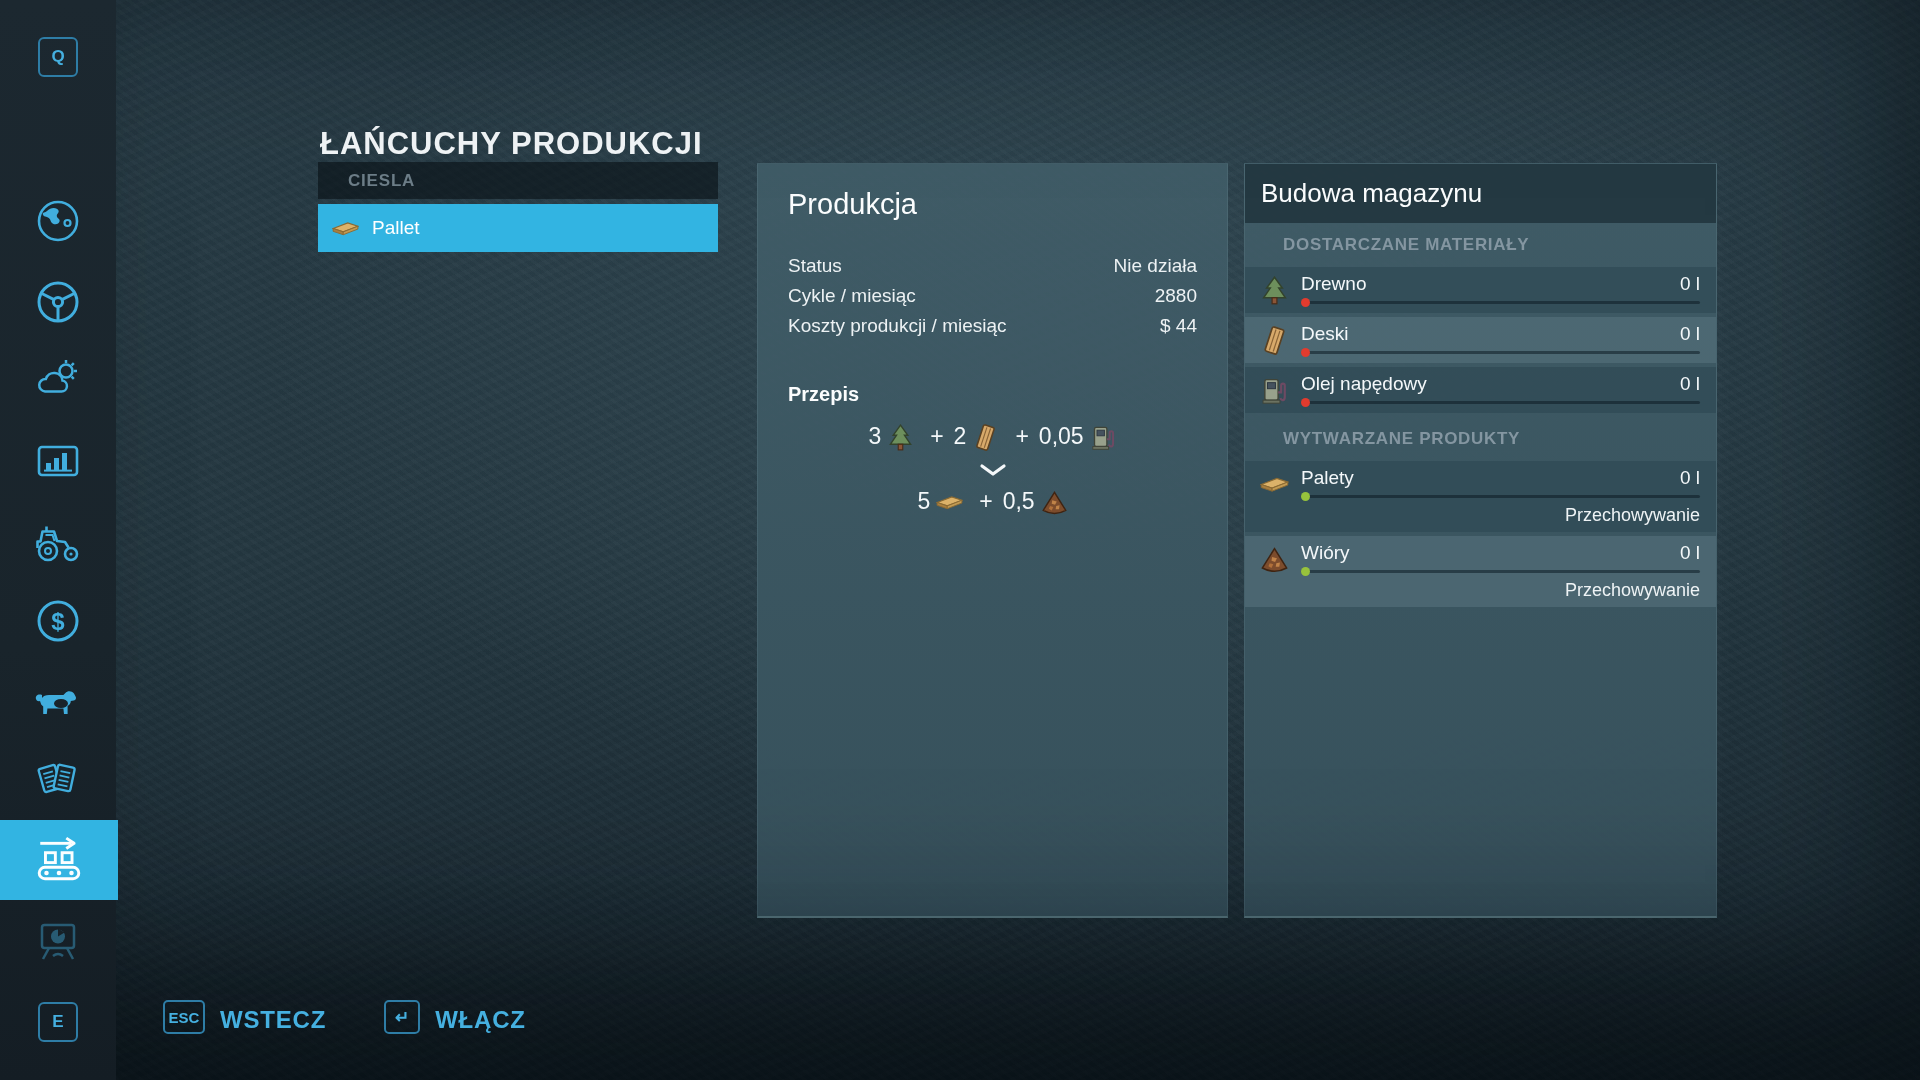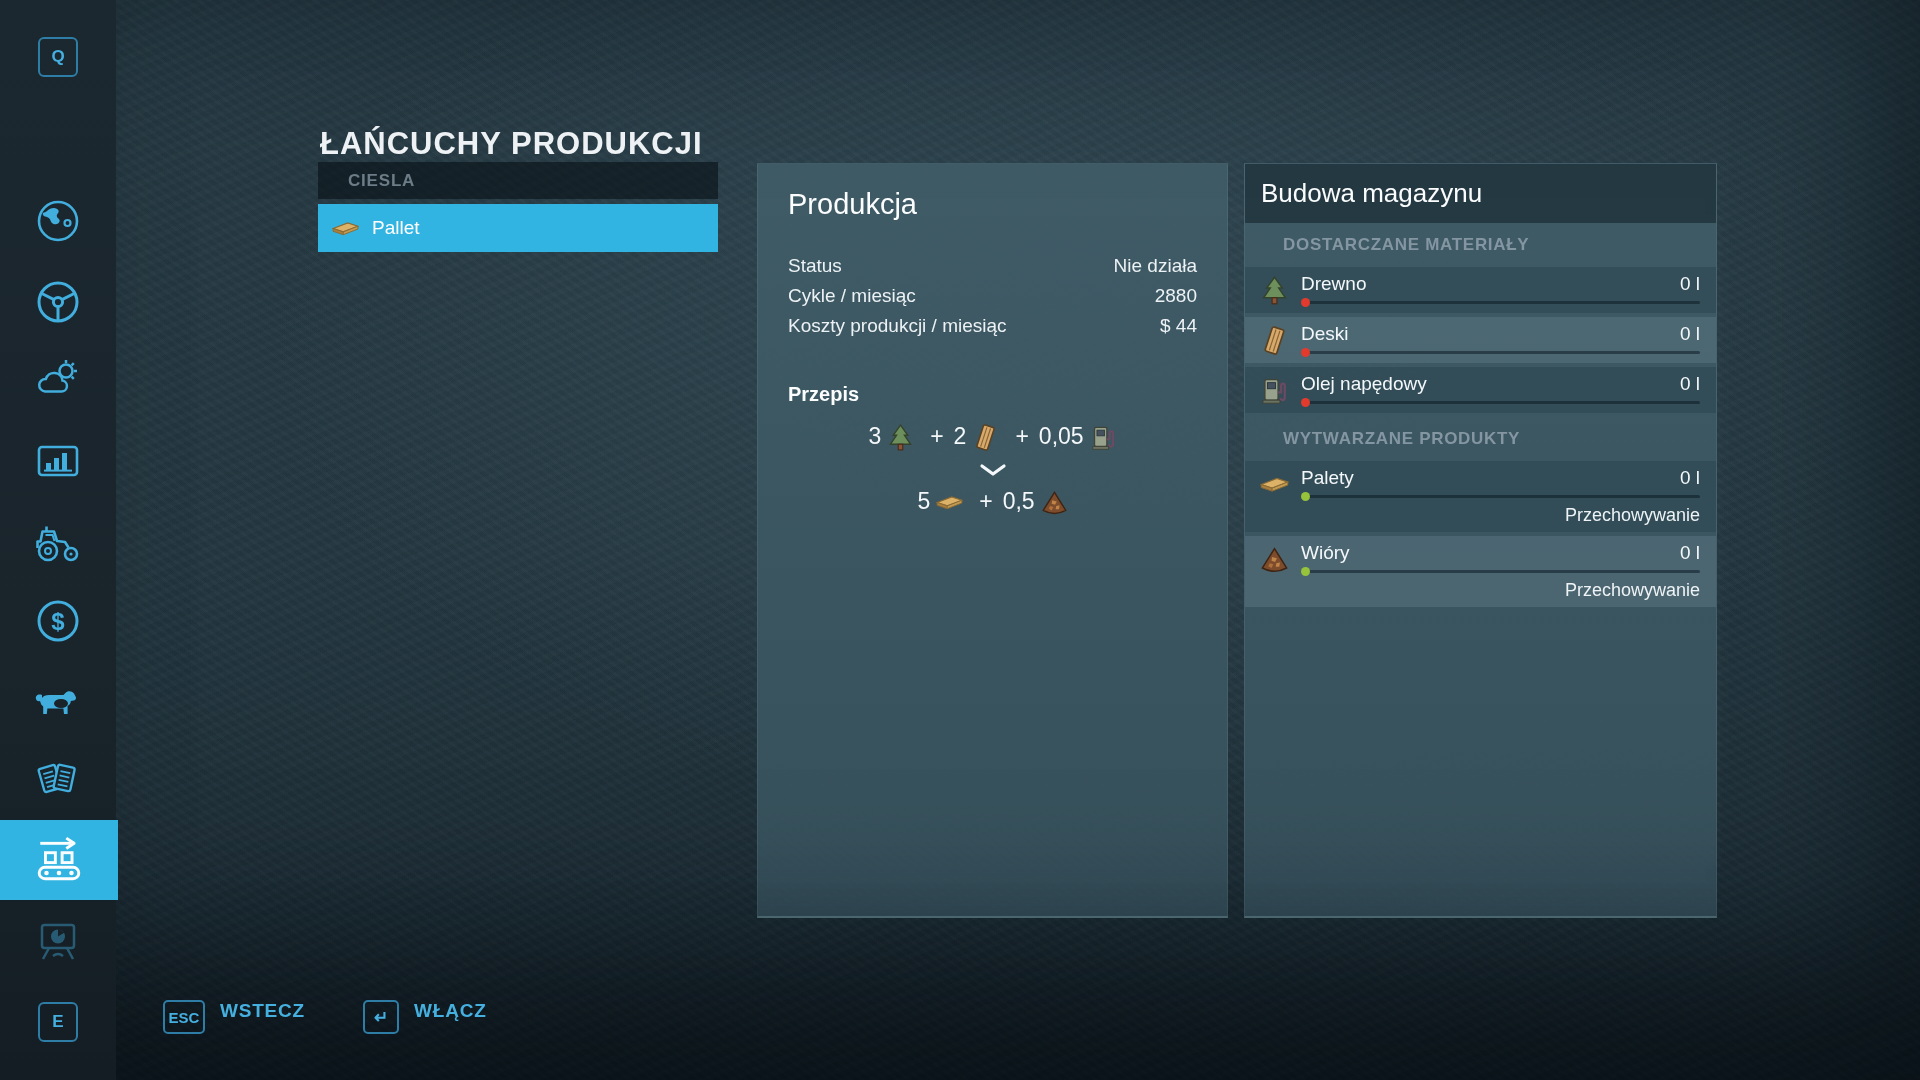--- a/index.html
+++ b/index.html
@@ -73,26 +73,26 @@
   .srow.light{background:rgba(86,113,124,0.62);}
   .srow .pic{position:absolute;left:15px;top:9px;width:29px;height:29px;}
   .srow-top{display:flex;justify-content:space-between;align-items:baseline;font-size:19px;color:#f4f8fa;}
   .bar{position:relative;height:3px;margin-top:6px;background:rgba(13,28,36,0.55);border-radius:2px;}
   .dot{position:absolute;left:0;top:-3px;width:9px;height:9px;border-radius:50%;}
   .dot.red{background:#e23b2e;} .dot.green{background:#97c23c;}
   .srow-note{text-align:right;font-size:18px;color:#eef3f5;margin-top:6px;line-height:22px;}
 
   
   .footer{position:absolute;left:163px;top:1000px;display:flex;align-items:center;z-index:4;}
-  .hint{display:flex;align-items:flex-start;gap:15px;cursor:pointer;}
+  .hint{display:flex;align-items:flex-end;gap:15px;cursor:pointer;}
   .hint + .hint{margin-left:58px;}
   .hint .kbox{width:42px;height:34px;border:2px solid #2e7da6;border-radius:5px;box-sizing:border-box;
     display:flex;align-items:center;justify-content:center;color:#45b0e0;font-size:15px;font-weight:700;}
   .hint .kbox.sq{width:36px;font-size:17px;}
-  .hint .hlbl{color:#45b0e0;font-size:19px;font-weight:700;letter-spacing:0.8px;}
+  .hint .hlbl{color:#45b0e0;font-size:24px;font-weight:700;letter-spacing:0.8px;}
 
   .defs{position:absolute;width:0;height:0;overflow:hidden;}
 </style>
 </head>
 <body>
 
 <svg class="defs" xmlns="http://www.w3.org/2000/svg">
   <defs>
     <symbol id="i-tree" viewBox="0 0 24 24">
       <polygon points="12,1 5.5,10 8.5,10 3,18 21,18 15.5,10 18.5,10" fill="#6d8f5c" stroke="#33432c" stroke-width="1.2"></polygon>

